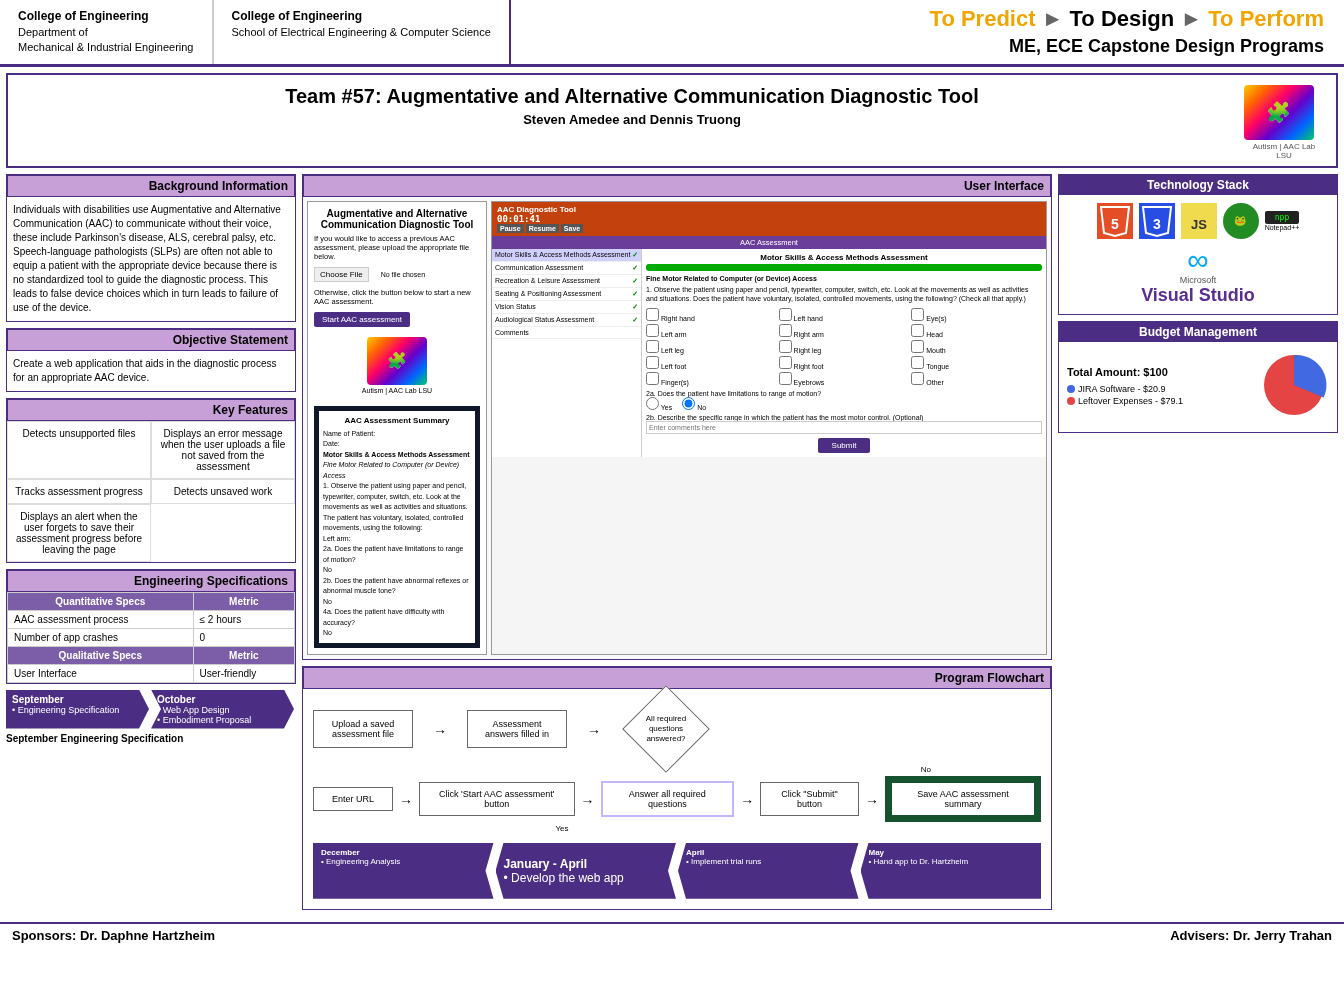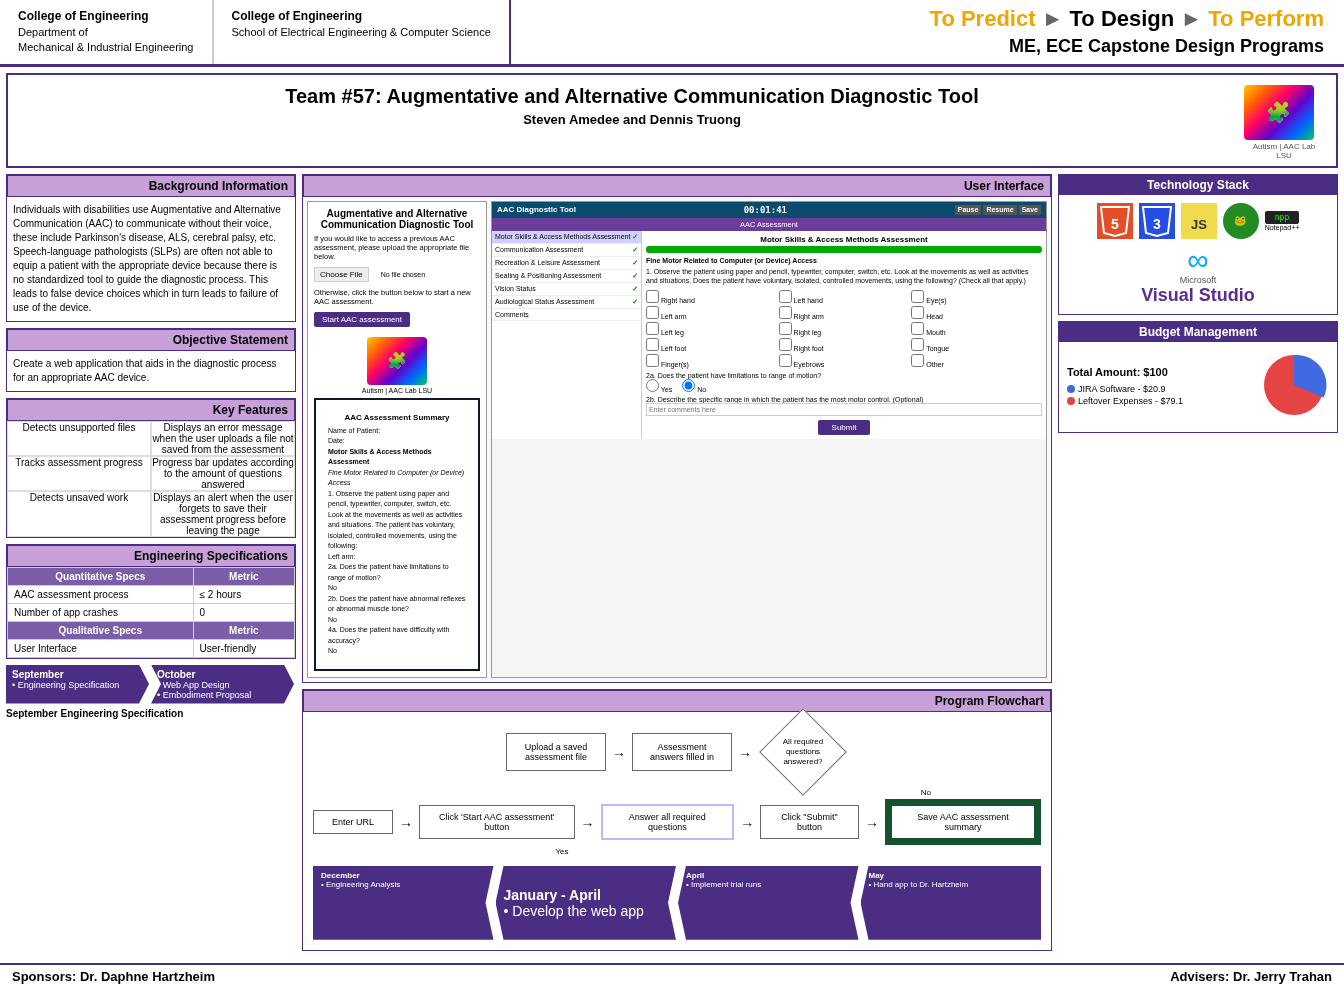--- a/index.html
+++ b/index.html
@@ -37,44 +37,44 @@
     
     .section-header { background: #c8a0d8; border: 1px solid #4b2e83; text-align: right; font-size: 12px; font-weight: bold; padding: 3px 6px; }
     .section-header-dark { background: #4b2e83; color: #fff; text-align: center; font-size: 12px; font-weight: bold; padding: 3px 6px; }
 
     
     .left-section { border: 1px solid #4b2e83; margin-bottom: 6px; }
     .left-content { font-size: 10px; line-height: 1.4; padding: 6px; }
 
     
     .features-grid { display: grid; grid-template-columns: 1fr 1fr; border: 1px solid #4b2e83; border-top: none; }
-    .feature-cell { font-size: 10px; text-align: center; border: 1px solid #ddd; }
+    .feature-cell { padding: 6px; font-size: 10px; text-align: center; border: 1px solid #ddd; }
 
     
     .specs-table { width: 100%; border-collapse: collapse; }
     .specs-table td { font-size: 10px; padding: 3px 6px; border: 1px solid #ccc; }
     .specs-row-header { background: #7b5ea7; color: #fff; text-align: center; font-weight: bold; }
 
     
     .timeline-section { margin-top: 4px; }
     .timeline-arrows { display: flex; align-items: stretch; }
     .timeline-item { flex: 1; background: #4b2e83; color: #fff; font-size: 9px; padding: 4px 6px; clip-path: polygon(0 0, calc(100% - 10px) 0, 100% 50%, calc(100% - 10px) 100%, 0 100%, 10px 50%); margin-right: 2px; }
     .timeline-item:first-child { clip-path: polygon(0 0, calc(100% - 10px) 0, 100% 50%, calc(100% - 10px) 100%, 0 100%); }
     .timeline-item strong { display: block; font-size: 10px; }
 
     
     .mid-ui-section { border: 1px solid #4b2e83; margin-bottom: 6px; }
     .ui-mockup-area { display: flex; gap: 4px; padding: 4px; background: #f9f9f9; }
     .ui-mockup-left { width: 180px; flex-shrink: 0; background: #fff; border: 1px solid #999; padding: 6px; font-size: 8px; }
     .ui-title { font-size: 10px; font-weight: bold; text-align: center; margin-bottom: 4px; }
     .ui-btn { background: #4b2e83; color: #fff; font-size: 8px; padding: 3px 8px; display: inline-block; margin: 2px 0; border-radius: 2px; cursor: pointer; }
     .ui-choose-file { font-size: 8px; background: #eee; border: 1px solid #ccc; padding: 2px 5px; display: inline-block; margin: 2px 0; }
-    .aac-summary { border: 2px solid #0f172a; padding: 12px; font-size: 7px; line-height: 1.4; margin-top: 4px; }
+    .aac-summary { border: 5px solid #0f172a; padding: 4px; font-size: 7px; line-height: 1.4; margin-top: 12px; }
     .aac-summary-title { font-weight: bold; text-align: center; font-size: 8px; margin-bottom: 3px; }
-    .right-ui-header { background: #0c4a6e; color: #fff; padding: 3px 5px; font-size: 8px; font-weight: bold; display: flex; justify-content: space-between; }
+    .right-ui-header { background: #c2410c; color: #fff; padding: 3px 5px; font-size: 8px; font-weight: bold; display: flex; justify-content: space-between; flex-direction: column; }
     .right-ui-subheader { background: #6a3d9a; color: #fff; padding: 2px 5px; font-size: 7.5px; text-align: center; }
     .assessment-item { display: flex; align-items: center; justify-content: space-between; padding: 2px 3px; border-bottom: 1px solid #eee; font-size: 7px; }
     .check-mark { color: green; font-weight: bold; }
 
     
     .flowchart-section { border: 1px solid #4b2e83; margin-bottom: 6px; }
     .flowchart-area { padding: 10px; background: #fff; }
 
     
     .tech-stack { border: 1px solid #4b2e83; margin-bottom: 6px; }
@@ -146,21 +146,20 @@
       <div class="section-header">Objective Statement</div>
       <div class="left-content">Create a web application that aids in the diagnostic process for an appropriate AAC device.</div>
     </div>
 
     <div style="border:1px solid #4b2e83; margin-bottom:6px;">
       <div class="section-header">Key Features</div>
       <div class="features-grid" style="border:none;">
         <div class="feature-cell">Detects unsupported files</div>
         <div class="feature-cell">Displays an error message when the user uploads a file not saved from the assessment</div>
         <div class="feature-cell">Tracks assessment progress</div>
-        <div class="feature-cell">Progress bar updates according to the amount of questions answered</div>
         <div class="feature-cell">Detects unsaved work</div>
         <div class="feature-cell">Displays an alert when the user forgets to save their assessment progress before leaving the page</div>
       </div>
     </div>
 
     <div style="border:1px solid #4b2e83; margin-bottom:6px;">
       <div class="section-header">Engineering Specifications</div>
       <table class="specs-table">
         <tbody>
             <tr>
@@ -320,21 +319,21 @@
             </div>
           </div>
         </div>
       </div>
     </div>
 
     <div class="flowchart-section">
       <div class="section-header">Program Flowchart</div>
       <div class="flowchart-area">
 
-        <div style="display:flex; align-items:center; justify-content:center; gap:6px; margin-bottom:6px;">
+        <div style="display:flex; align-items:center; gap:20px; margin-bottom:6px;">
           <div style="border:1px solid #666; padding:8px 10px; font-size:9px; text-align:center; min-width:100px; background:#fff;">
             Upload a saved<br>assessment file
           </div>
           <span style="font-size:14px;">→</span>
           <div style="border:1px solid #666; padding:8px 10px; font-size:9px; text-align:center; min-width:100px; background:#fff;">
             Assessment<br>answers filled in
           </div>
           <span style="font-size:14px;">→</span>
 
           <div style="position:relative; width:90px; height:60px; display:flex; align-items:center; justify-content:center;">
@@ -358,21 +357,21 @@
           <span style="font-size:14px;">→</span>
           <div style="border:7px solid #14532d; padding:6px 8px; font-size:9px; text-align:center; min-width:80px; background:#fff;">Save AAC assessment summary</div>
         </div>
 
         <div style="text-align:center; font-size:8px; margin-top:2px; margin-right:230px;">Yes</div>
 
         <div style="display:flex; margin-top:10px; gap:2px;">
           <div style="flex:1; background:#4b2e83; color:#fff; padding:5px 8px; font-size:8px; clip-path:polygon(0 0, 100% 0, calc(100% - 8px) 50%, 100% 100%, 0 100%);">
             <strong>December</strong><br>• Engineering Analysis
           </div>
-          <div style="flex:1; background:#4b2e83; color:#fff; padding:21px 8px; font-size:14px; clip-path:polygon(8px 0, 100% 0, calc(100% - 8px) 50%, 100% 100%, 8px 100%, 0 50%);">
+          <div style="flex:1; background:#4b2e83; color:#fff; padding:14px 8px; font-size:12px; clip-path:polygon(8px 0, 100% 0, calc(100% - 8px) 50%, 100% 100%, 8px 100%, 0 50%);">
             <strong>January - April</strong><br>• Develop the web app
           </div>
           <div style="flex:1; background:#4b2e83; color:#fff; padding:5px 8px; font-size:8px; clip-path:polygon(8px 0, 100% 0, calc(100% - 8px) 50%, 100% 100%, 8px 100%, 0 50%);">
             <strong>April</strong><br>• Implement trial runs
           </div>
           <div style="flex:1; background:#4b2e83; color:#fff; padding:5px 8px; font-size:8px; clip-path:polygon(8px 0, 100% 0, 100% 50%, 100% 100%, 8px 100%, 0 50%);">
             <strong>May</strong><br>• Hand app to Dr. Hartzheim
           </div>
         </div>
       </div>

